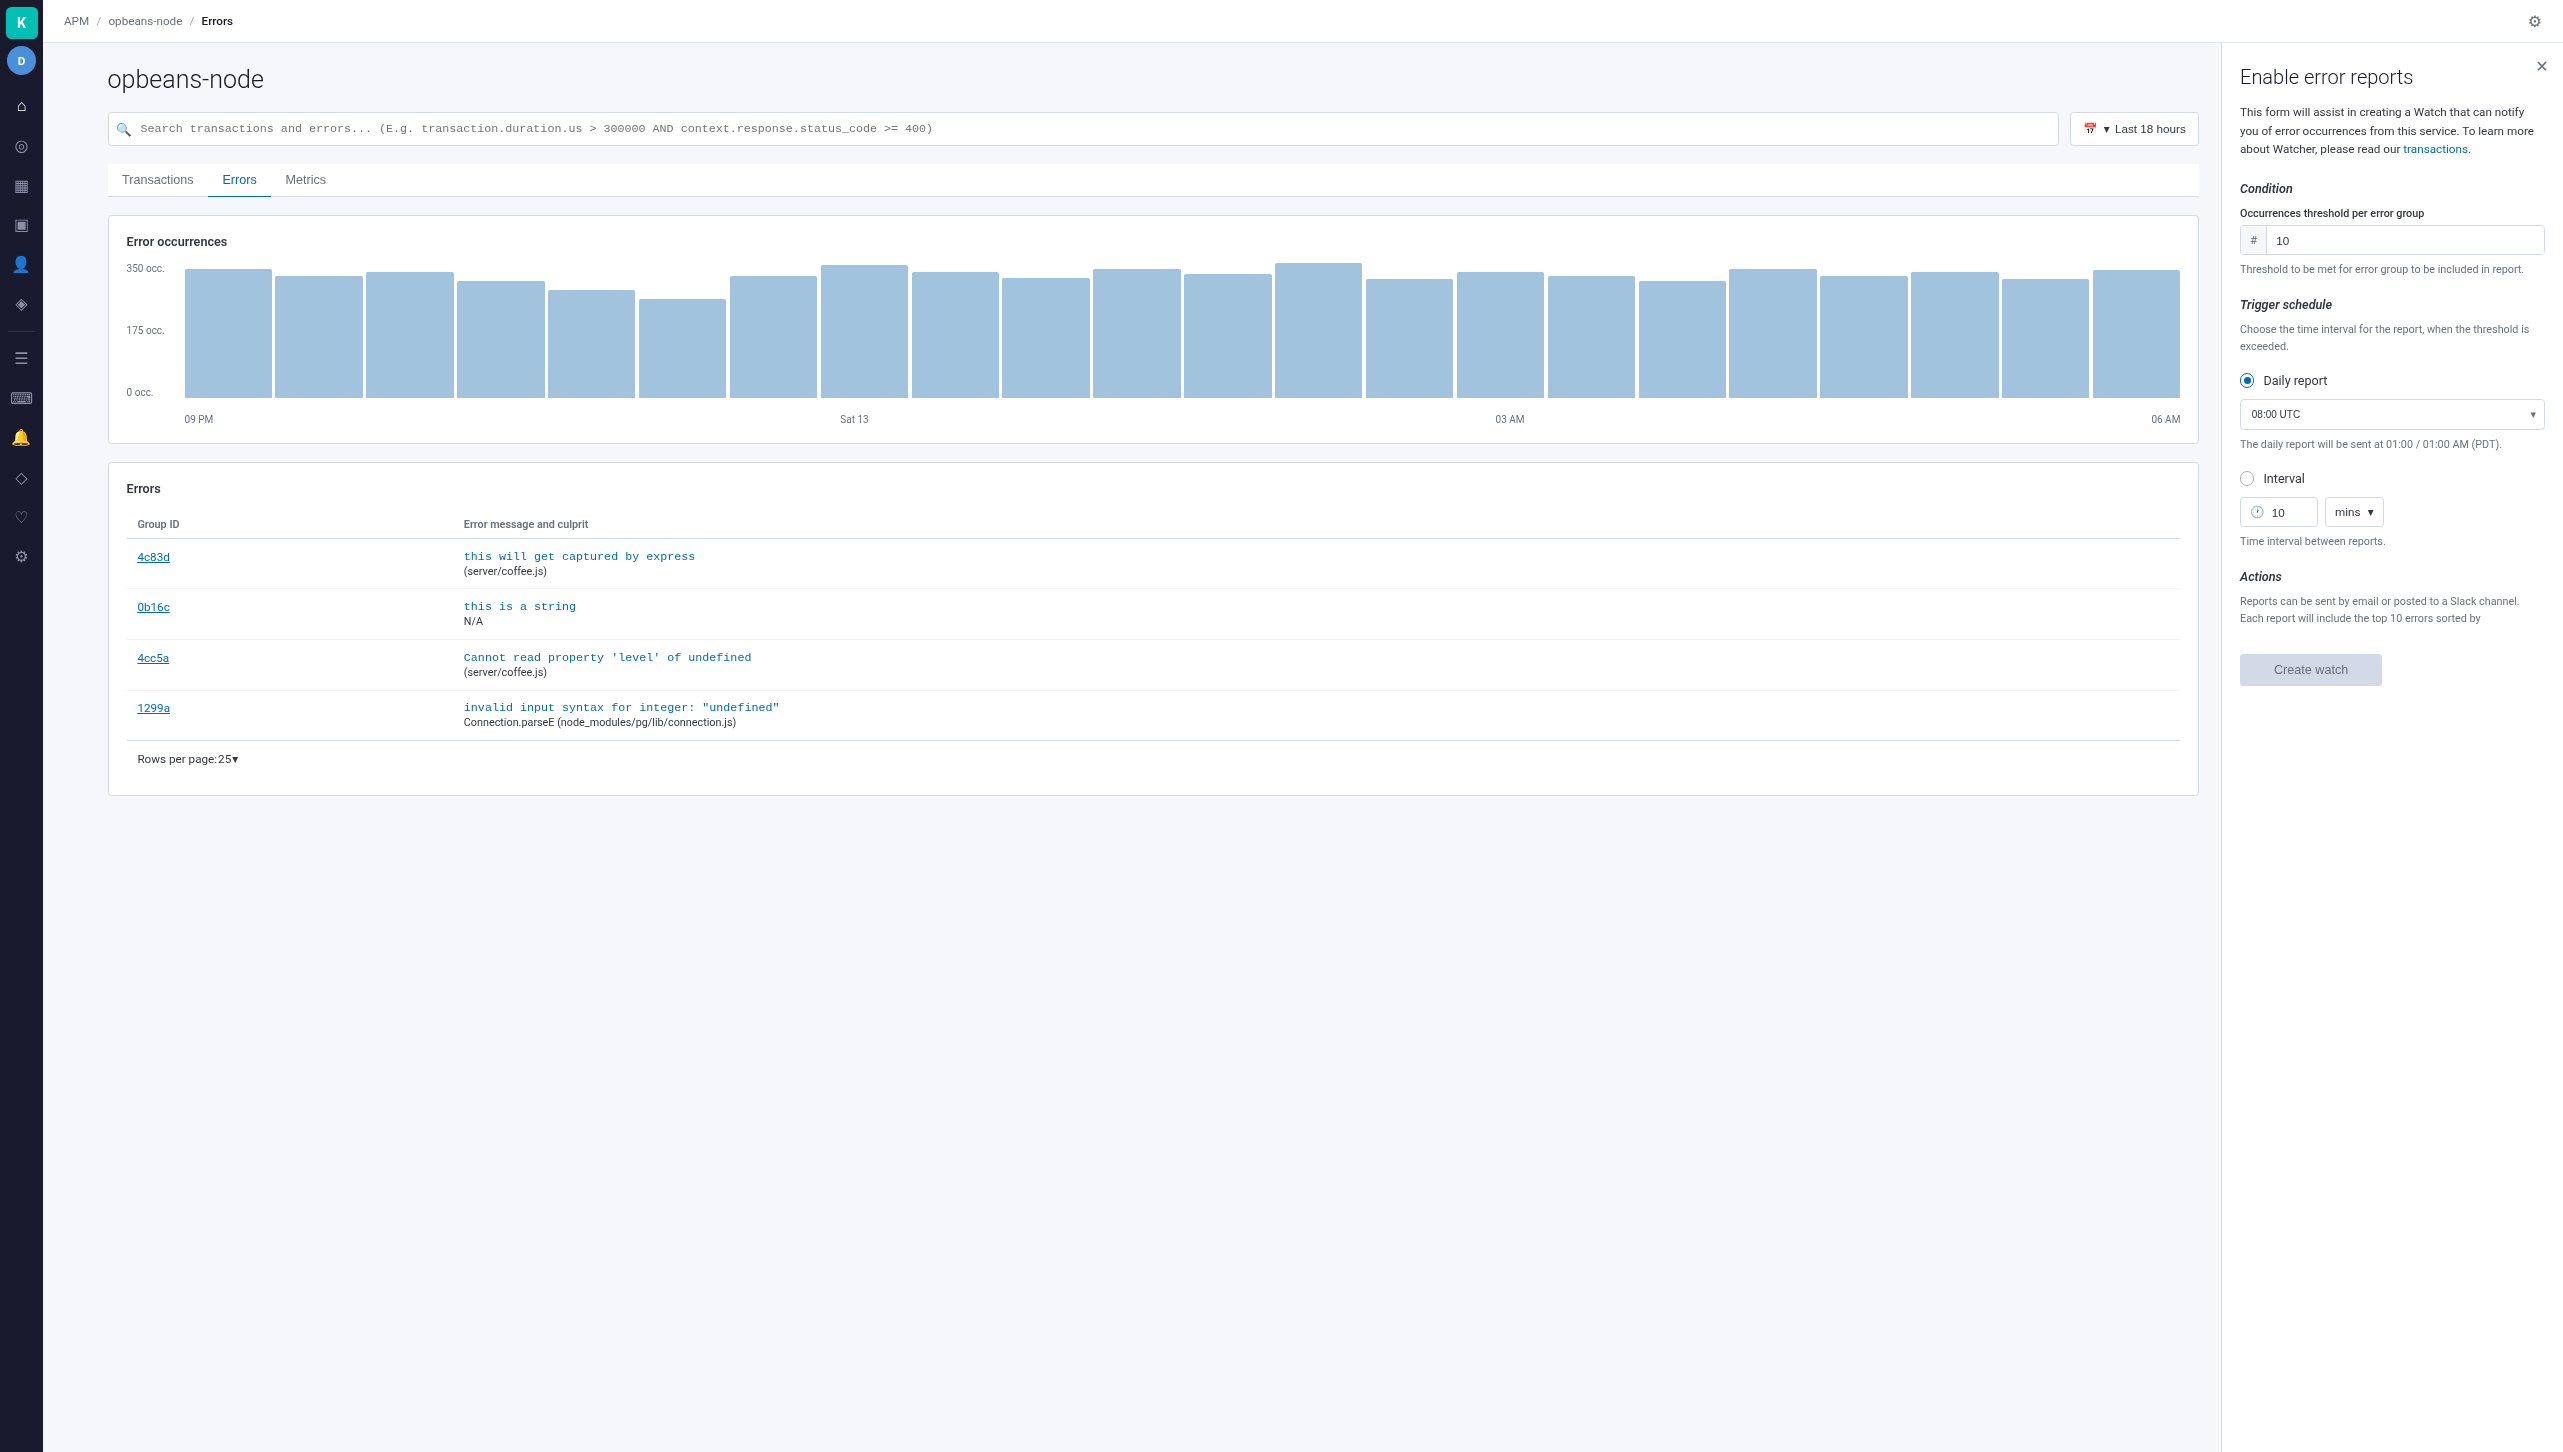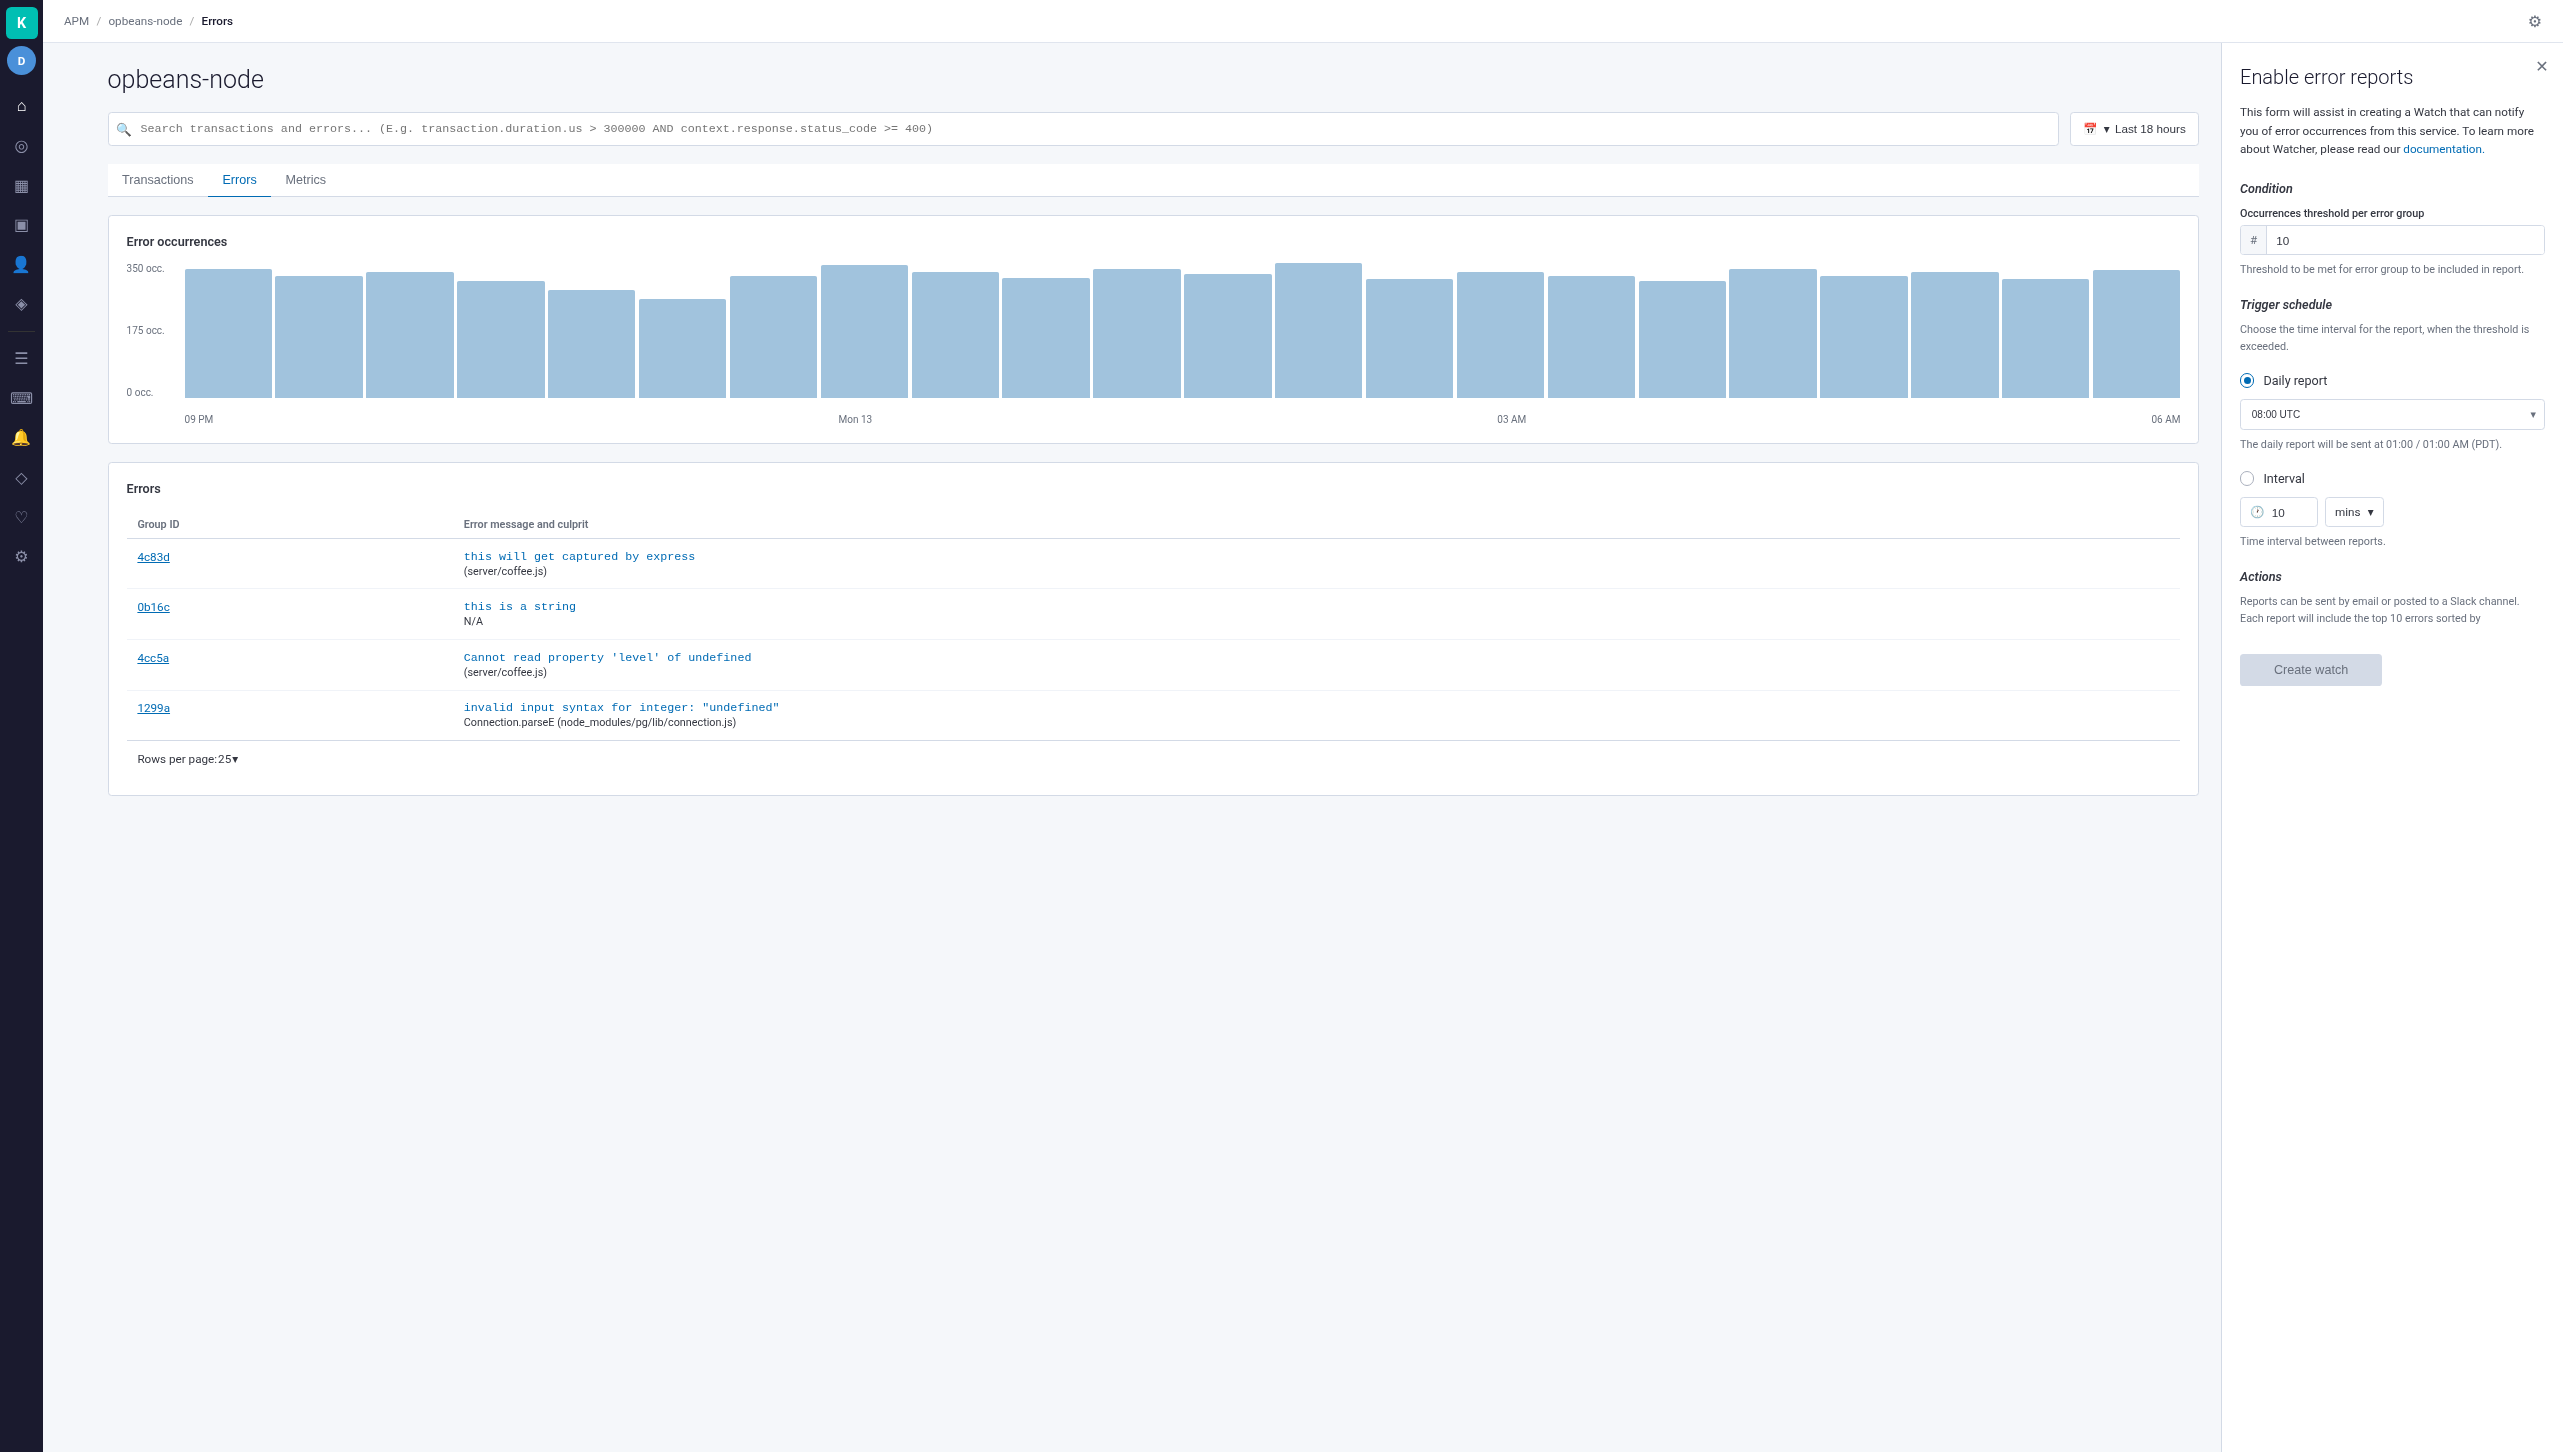--- a/index.html
+++ b/index.html
@@ -551,21 +551,21 @@
             <div class="chart-bar" style="height: 90.6667%;"></div>
             <div class="chart-bar" style="height: 86.6667%;"></div>
             <div class="chart-bar" style="height: 96%;"></div>
             <div class="chart-bar" style="height: 90.6667%;"></div>
             <div class="chart-bar" style="height: 93.3333%;"></div>
             <div class="chart-bar" style="height: 88%;"></div>
             <div class="chart-bar" style="height: 94.6667%;"></div>
           </div>
         <div class="chart-x-labels">
           <span>09 PM</span>
-          <span>Mon 13</span>
+          <span>Sat 13</span>
           <span>03 AM</span>
           <span>06 AM</span>
         </div>
       </div>
     </div>
 
     <div class="card">
       <div class="card-title">Errors</div>
       <table class="errors-table">
         <thead>
@@ -619,21 +619,21 @@
         <span>▾</span>
       </div>
     </div>
   </div>
 
   <div class="right-panel">
     <button class="panel-close">✕</button>
     <h2 class="panel-title">Enable error reports</h2>
     <p class="panel-description">
       <span>This form will assist in creating a Watch that can notify you of error occurrences from this service. To learn more about Watcher, please read our</span>
-      <a href="#">documentation.</a>
+      <a href="#">transactions.</a>
     </p>
 
     
     <div class="section-divider">
       <div class="panel-section-title">Condition</div>
       <div class="panel-label">Occurrences threshold per error group</div>
       <div class="threshold-input-wrap">
         <span class="threshold-prefix">#</span>
         <input class="threshold-input" type="text" value="10" style="">
       </div>

